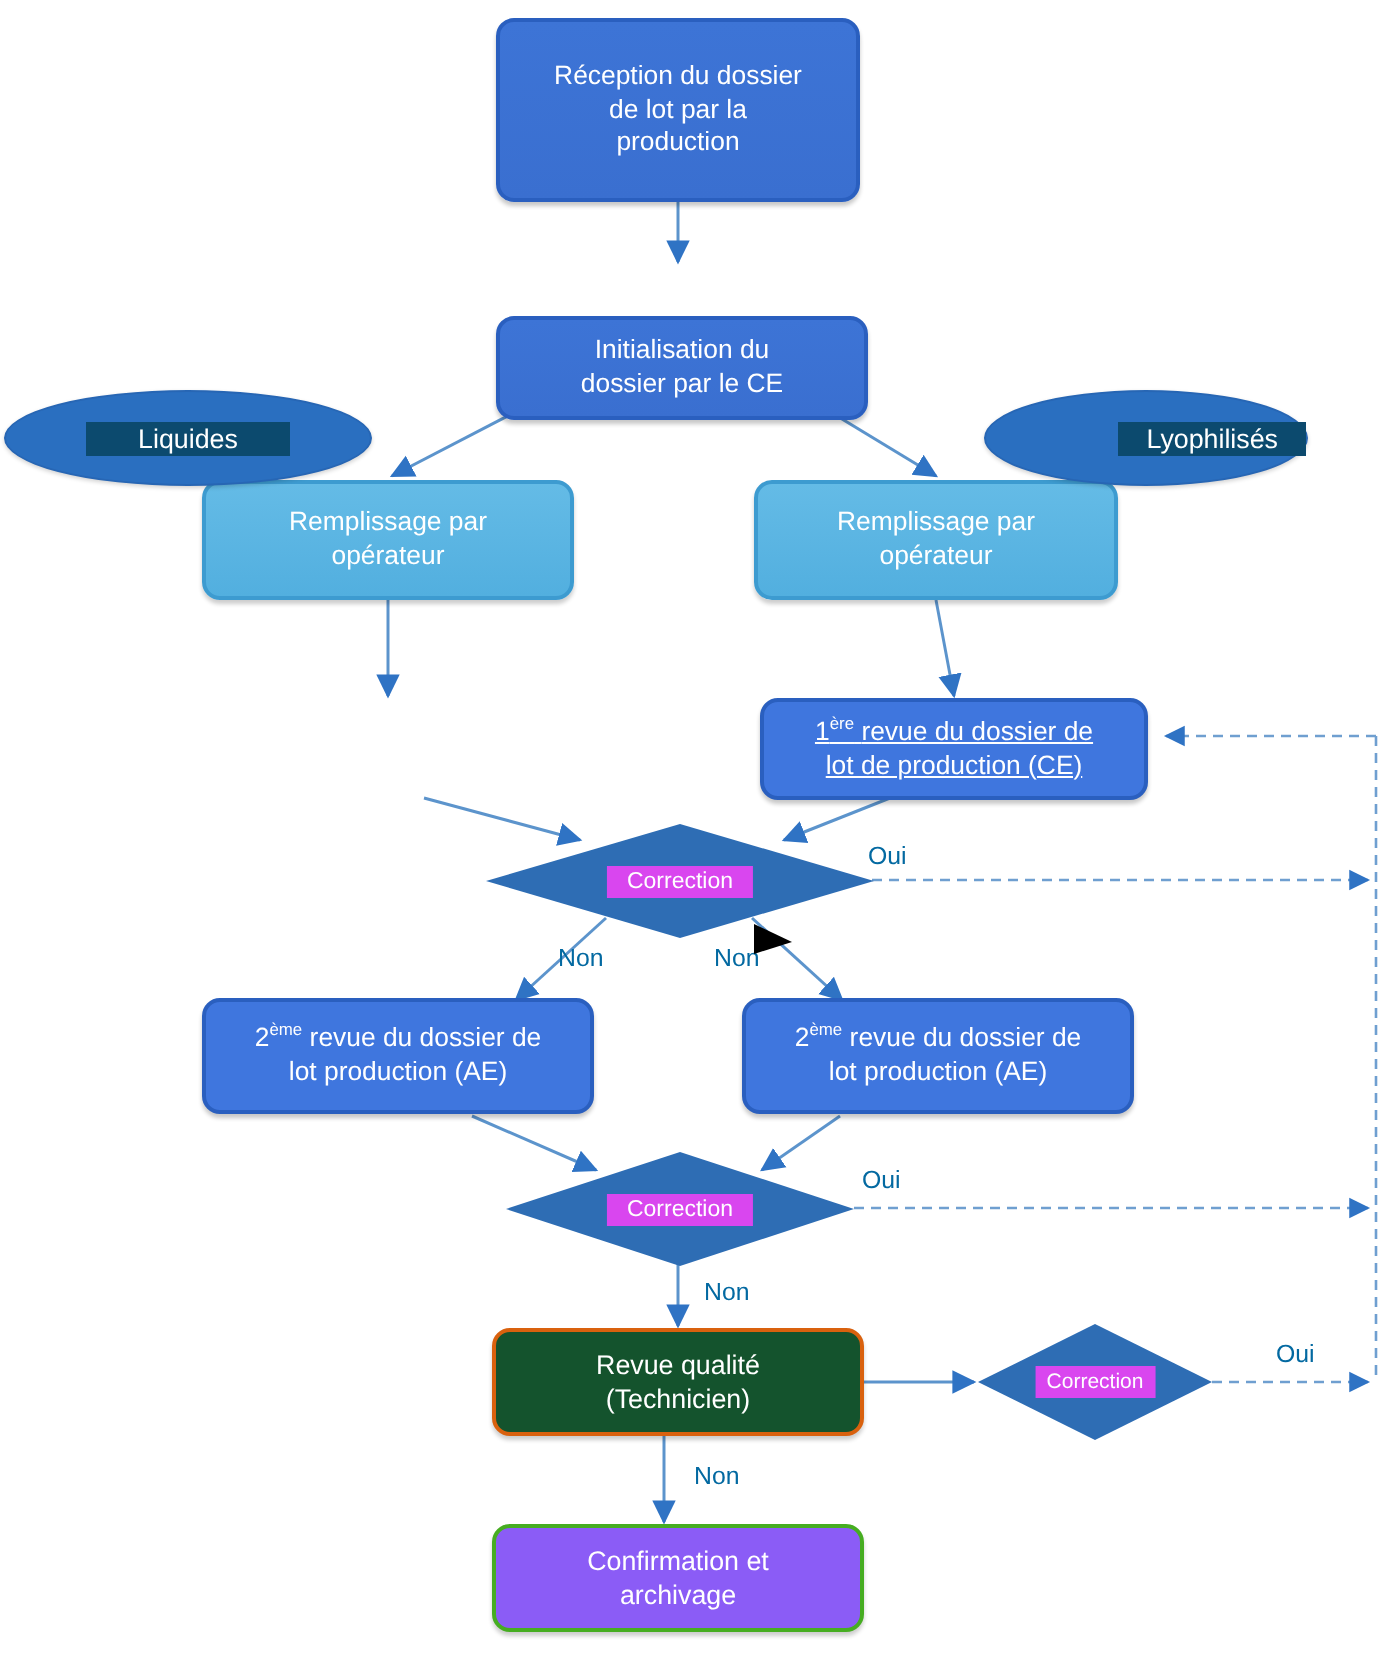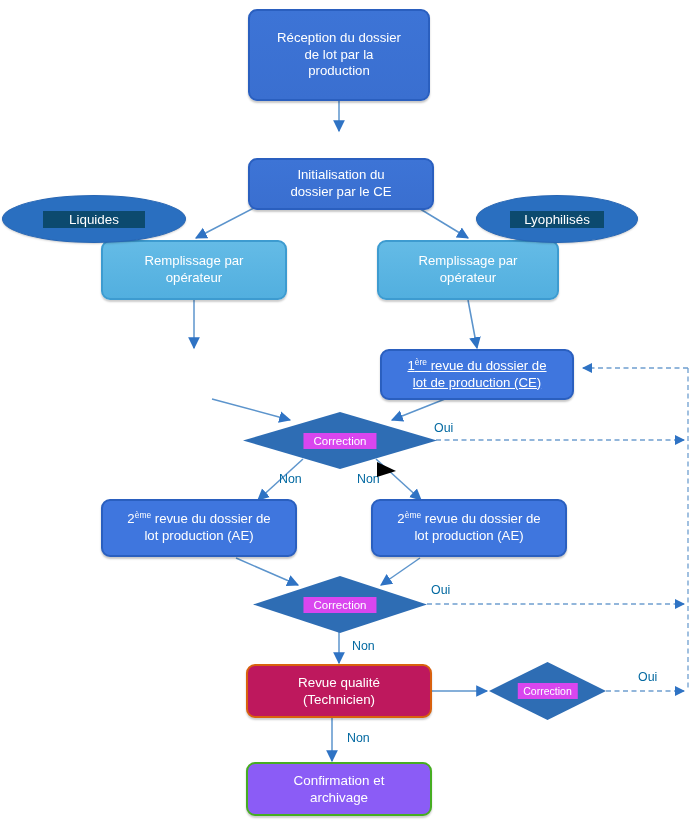--- a/index.html
+++ b/index.html
@@ -18,21 +18,21 @@
         box-shadow:0 2px 2px rgba(0,0,0,.22);
         font-size:13.2px;}
   .blue2{background:#3f76de;border:2px solid #2a5fbf;
         box-shadow:0 2px 2px rgba(0,0,0,.22);font-size:13.2px;}
 
   
   .lightblue{background:linear-gradient(#64bbe6,#52afdf);
         border:2px solid #3d9bd0;
         box-shadow:0 2px 2px rgba(0,0,0,.2);font-size:13.2px;}
 
-  .orange{background:#be185d;border:2px solid #d9610e;
+  .orange{background:#14532d;border:2px solid #d9610e;
         box-shadow:0 2px 2px rgba(0,0,0,.2);font-size:13.4px;}
 
   .green{background:#8b5cf6;border:2px solid #46ad21;
         box-shadow:0 2px 2px rgba(0,0,0,.2);font-size:13.4px;}
 
   
   .ellipse{position:absolute;border-radius:50%;
         background:#2a6fc0;border:1px solid #2766b4;
         display:flex;align-items:center;justify-content:center;z-index:6;
         box-shadow:0 1px 2px rgba(0,0,0,.18);}
@@ -119,21 +119,21 @@
     <span class="lbl">
       <span>Initialisation du</span><br>
       <span>dossier par le CE</span>
     </span>
   </div>
 
   <div class="ellipse" style="left:2px;top:195px;width:182px;height:46px;">
     <span class="hl">Liquides</span>
   </div>
 
-  <div class="ellipse" style="left:476px;top:195px;width:160px;height:46px;">
+  <div class="ellipse" style="left:492px;top:195px;width:160px;height:46px;justify-content:flex-end;">
     <span class="hl" style="padding:1px 14px;">Lyophilisés</span>
   </div>
 
   <div class="node lightblue" style="left:101px;top:240px;width:186px;height:60px;">
     <span class="lbl">
       <span>Remplissage par</span><br>
       <span>opérateur</span>
     </span>
   </div>
 

